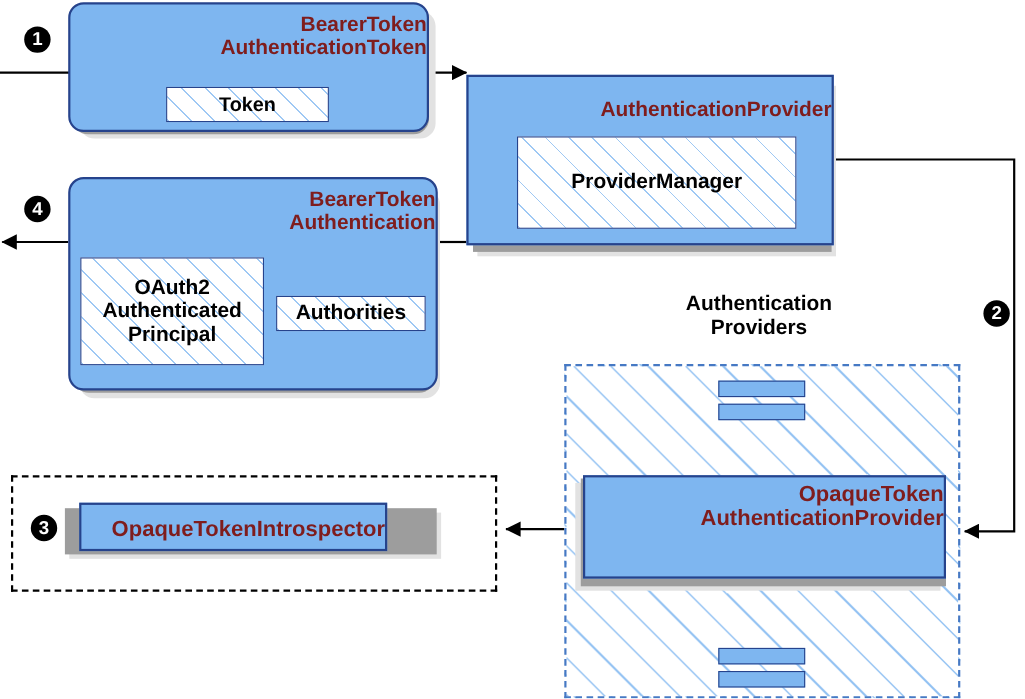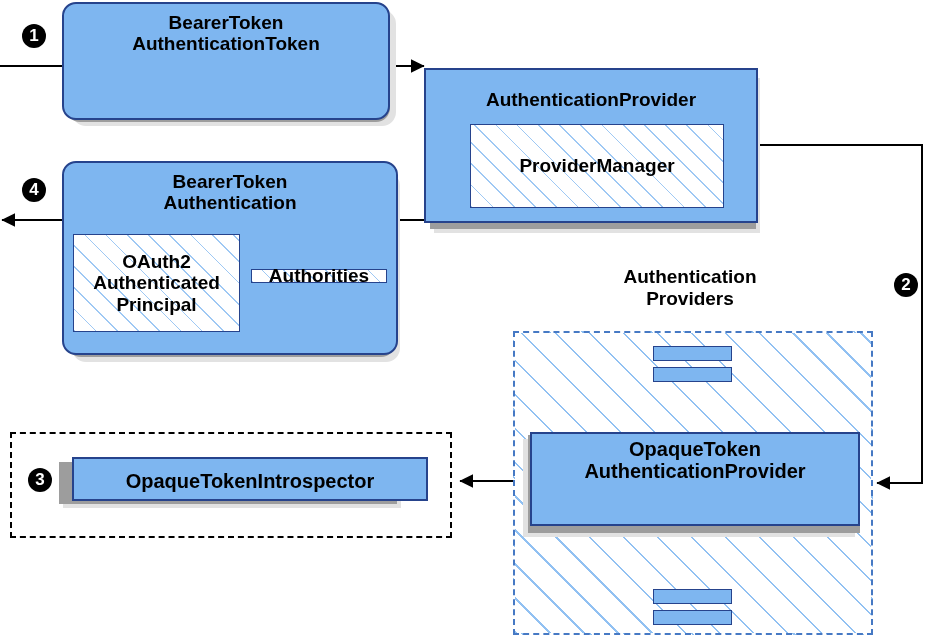--- a/index.html
+++ b/index.html
@@ -25,23 +25,23 @@
   #svg-layer { z-index: 1; }
   #box-layer { z-index: 2; }
   #badge-layer { z-index: 4; }
 
   
   .node {
     position: absolute;
     box-sizing: border-box;
     background: #7EB6F0;
     border: 2px solid #26438C;
-    color: #000000;
-    font-weight: bold;
-    text-align: center;
+    color: #7f1d1d;
+    font-weight: bold;
+    text-align: right;
     line-height: 1.12;
     z-index: 2;
   }
   .node.rounded { border-radius: 14px; }
 
   
   .shadow {
     position: absolute;
     background: #9d9d9d;
     z-index: 1;
@@ -176,42 +176,43 @@
 Providers</div>
 
   <div class="layer" id="box-layer">
 
     <div class="shadow soft rounded" style="left:72px; top:10px; width:324px; height:116px;"></div>
     <div class="shadow rounded" style="left:66px; top:6px; width:324px; height:116px;"></div>
     <div class="node rounded" style="left:62px; top:2px; width:328px; height:118px; font-size:19px; padding-top:8px;">
       <span class="node-title">BearerToken
 AuthenticationToken</span>
     </div>
+    <div class="hatch" style="left:151px; top:79px; width:148px; height:32px; font-size:18px;">Token</div>
 
     <div class="shadow soft" style="left:434px; top:78px; width:326px; height:155px;"></div>
     <div class="shadow" style="left:430px; top:74px; width:326px; height:155px;"></div>
     <div class="node" style="left:424px; top:68px; width:334px; height:155px; font-size:19px; padding-top:19px;">
       <span class="node-title">AuthenticationProvider</span>
     </div>
     <div class="hatch" style="left:470px; top:124px; width:254px; height:84px; font-size:19px;">ProviderManager</div>
 
     <div class="shadow soft rounded" style="left:72px; top:172px; width:328px; height:190px;"></div>
     <div class="shadow rounded" style="left:67px; top:167px; width:328px; height:190px;"></div>
     <div class="node rounded" style="left:62px; top:161px; width:336px; height:194px; font-size:19px; padding-top:8px;">
       <span class="node-title">BearerToken
 Authentication</span>
     </div>
     <div class="hatch" style="left:73px; top:234px; width:167px; height:98px; font-size:19px;">OAuth2
 Authenticated
 Principal</div>
-    <div class="hatch" style="left:251px; top:269px; width:136px; height:14px; font-size:19px;">Authorities</div>
+    <div class="hatch" style="left:251px; top:269px; width:136px; height:32px; font-size:19px;">Authorities</div>
 
     <div class="shadow soft" style="left:63px; top:466px; width:338px; height:42px;"></div>
     <div class="shadow" style="left:59px; top:462px; width:338px; height:42px;"></div>
-    <div class="node" style="left:72px; top:457px; width:356px; height:44px; font-size:20px; line-height:44px;">
+    <div class="node" style="left:72px; top:457px; width:280px; height:44px; font-size:20px; line-height:44px;">
       <span class="node-title">OpaqueTokenIntrospector</span>
     </div>
 
     <div class="shadow soft" style="left:523px; top:439px; width:332px; height:98px;"></div>
     <div class="shadow" style="left:528px; top:435px; width:332px; height:98px;"></div>
     <div class="node" style="left:530px; top:432px; width:330px; height:94px; font-size:20px; padding-top:4px;">
       <span class="node-title">OpaqueToken
 AuthenticationProvider</span>
     </div>
 

